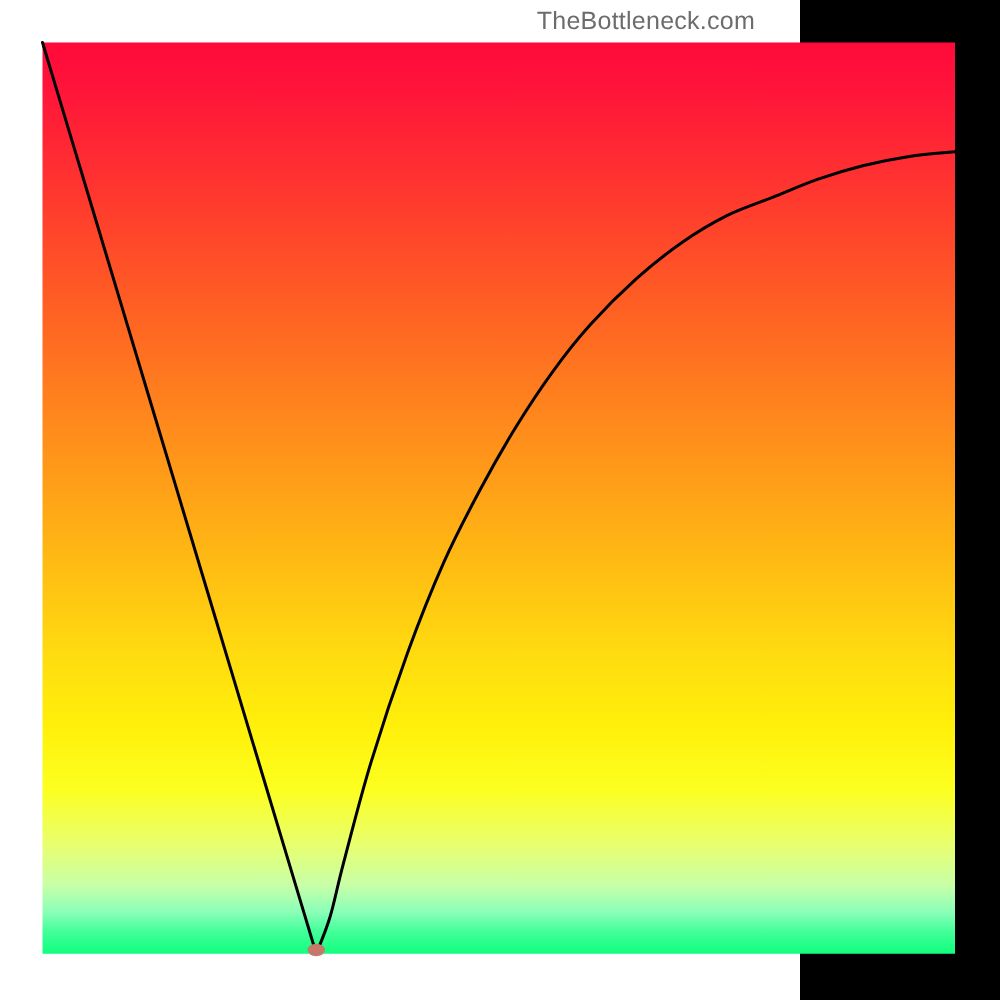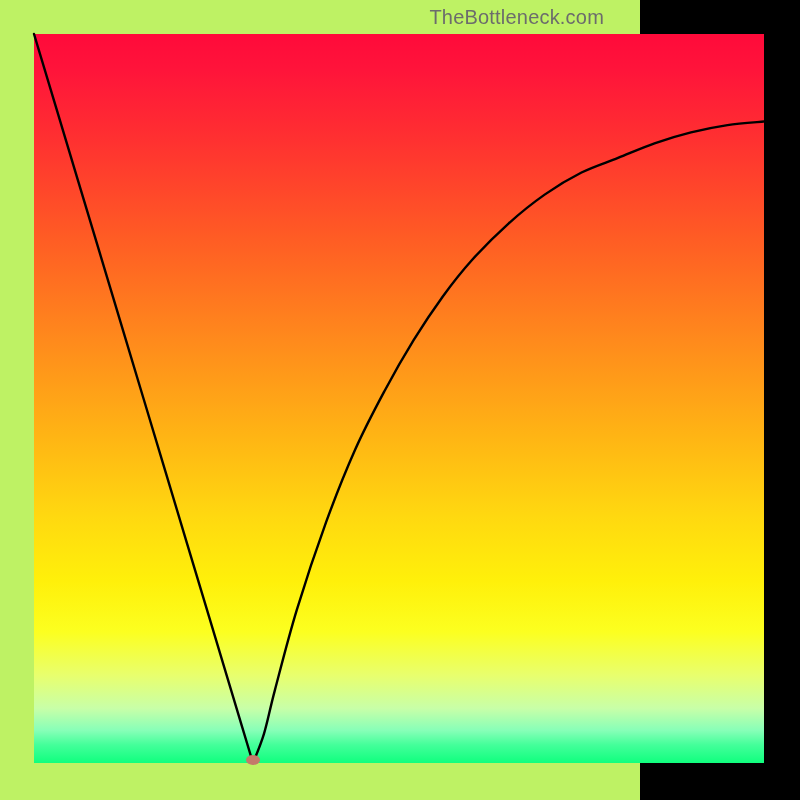--- a/index.html
+++ b/index.html
@@ -1,21 +1,21 @@
 <!DOCTYPE html>
 <html><head>
 <meta charset="utf-8">
 <style>
   * { margin: 0; padding: 0; box-sizing: border-box; }
   html, body { width: 800px; height: 800px; overflow: hidden; background: #000; }
   .frame {
     width: 640px;
     height: 800px;
     position: relative;
-    background: #bef264;
+    background: #ffffff;
   }
   .plot-area {
     position: absolute;
     left: 34px;
     top: 34px;
     width: 730px;
     height: 729px;
     background: linear-gradient(to bottom,
       #ff0a3a 0%,
       #ff143a 5%,

